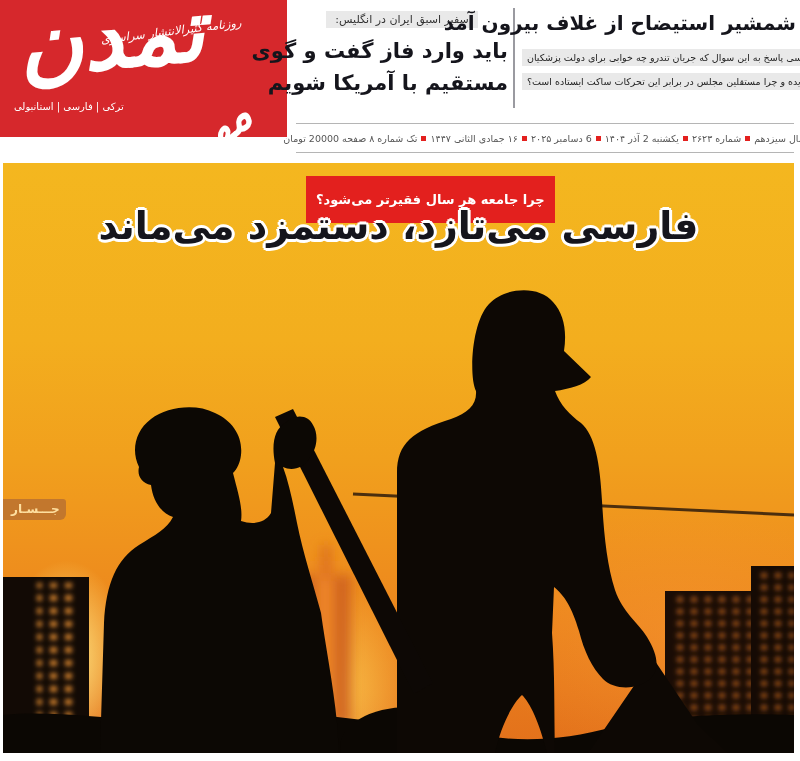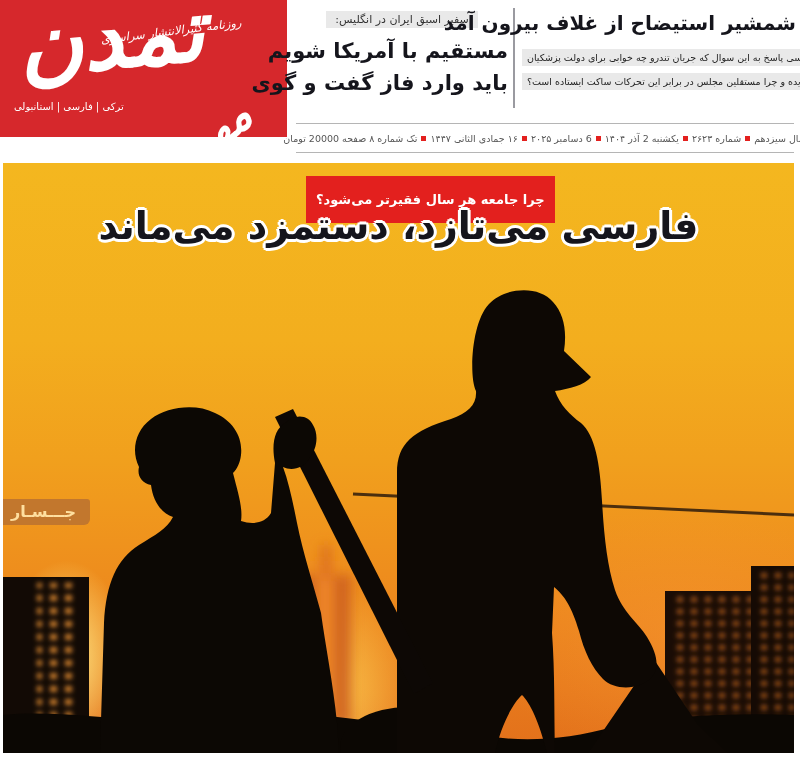--- a/index.html
+++ b/index.html
@@ -55,41 +55,41 @@
       radial-gradient(210px 120px at 30% 98%, rgba(222,90,26,.8),   rgba(222,90,26,0) 75%),
       linear-gradient(180deg,#f4b71f 0%,#f3ae1e 30%,#f1a01d 50%,#ef921d 65%,#ec851d 78%,#e7791c 90%,#e2701b 100%);}
   .photo svg{position:absolute;inset:0;display:block;}
   .photo-kicker{position:absolute;left:303px;top:13px;background:var(--accent-red,#e3201e);
                 color:#fff;font-size:13px;font-weight:bold;padding:16px 10px;white-space:nowrap;}
   .photo-headline{position:absolute;left:0;right:0;top:41px;text-align:center;
       font-size:38px;font-weight:bold;color:var(--ink,#121216);white-space:nowrap;
       text-shadow:-2px -2px 0 #fff,2px -2px 0 #fff,-2px 2px 0 #fff,2px 2px 0 #fff,
                   -3px 0 0 #fff,3px 0 0 #fff,0 -3px 0 #fff,0 3px 0 #fff;}
   .photo-tag{position:absolute;left:0;top:336px;background:#c0762e;color:#ffe3a6;
-             font-size:16px;font-weight:bold;padding:3px 14px 4px 8px;
+             font-size:12px;font-weight:bold;padding:3px 6px 4px 8px;
              border-radius:0 3px 6px 0;opacity:.95;white-space:nowrap;}
 </style>
 </head>
 <body>
 
 <div class="page">
 
   <div class="masthead">
     <div class="mast-tagline" dir="rtl">روزنامه کثیرالانتشار سراسری</div>
     <div class="logo-main" dir="rtl">تمدن</div>
     <div class="logo-sub" dir="rtl">مهد</div>
     <div class="mast-langs" dir="rtl">ترکی | فارسی | استانبولی</div>
   </div>
 
   <div class="top-center">
     <div>
       <span class="tc-kicker" dir="rtl">سفیر اسبق ایران در انگلیس:</span>
     </div>
+    <div class="tc-headline" dir="rtl">باید وارد فاز گفت و گوی</div>
     <div class="tc-headline" dir="rtl">مستقیم با آمریکا شویم</div>
-    <div class="tc-headline" dir="rtl">باید وارد فاز گفت و گوی</div>
   </div>
 
   <div class="divider-v"></div>
 
   <div class="top-right">
     <div class="tr-headline" dir="rtl">شمشیر استیضاح از غلاف بیرون آمد</div>
     <div>
       <span class="tr-sub" dir="rtl">بررسی پاسخ به این سوال که جریان تندرو چه خوابی برای دولت پزشکیان</span>
     </div>
     <div>

